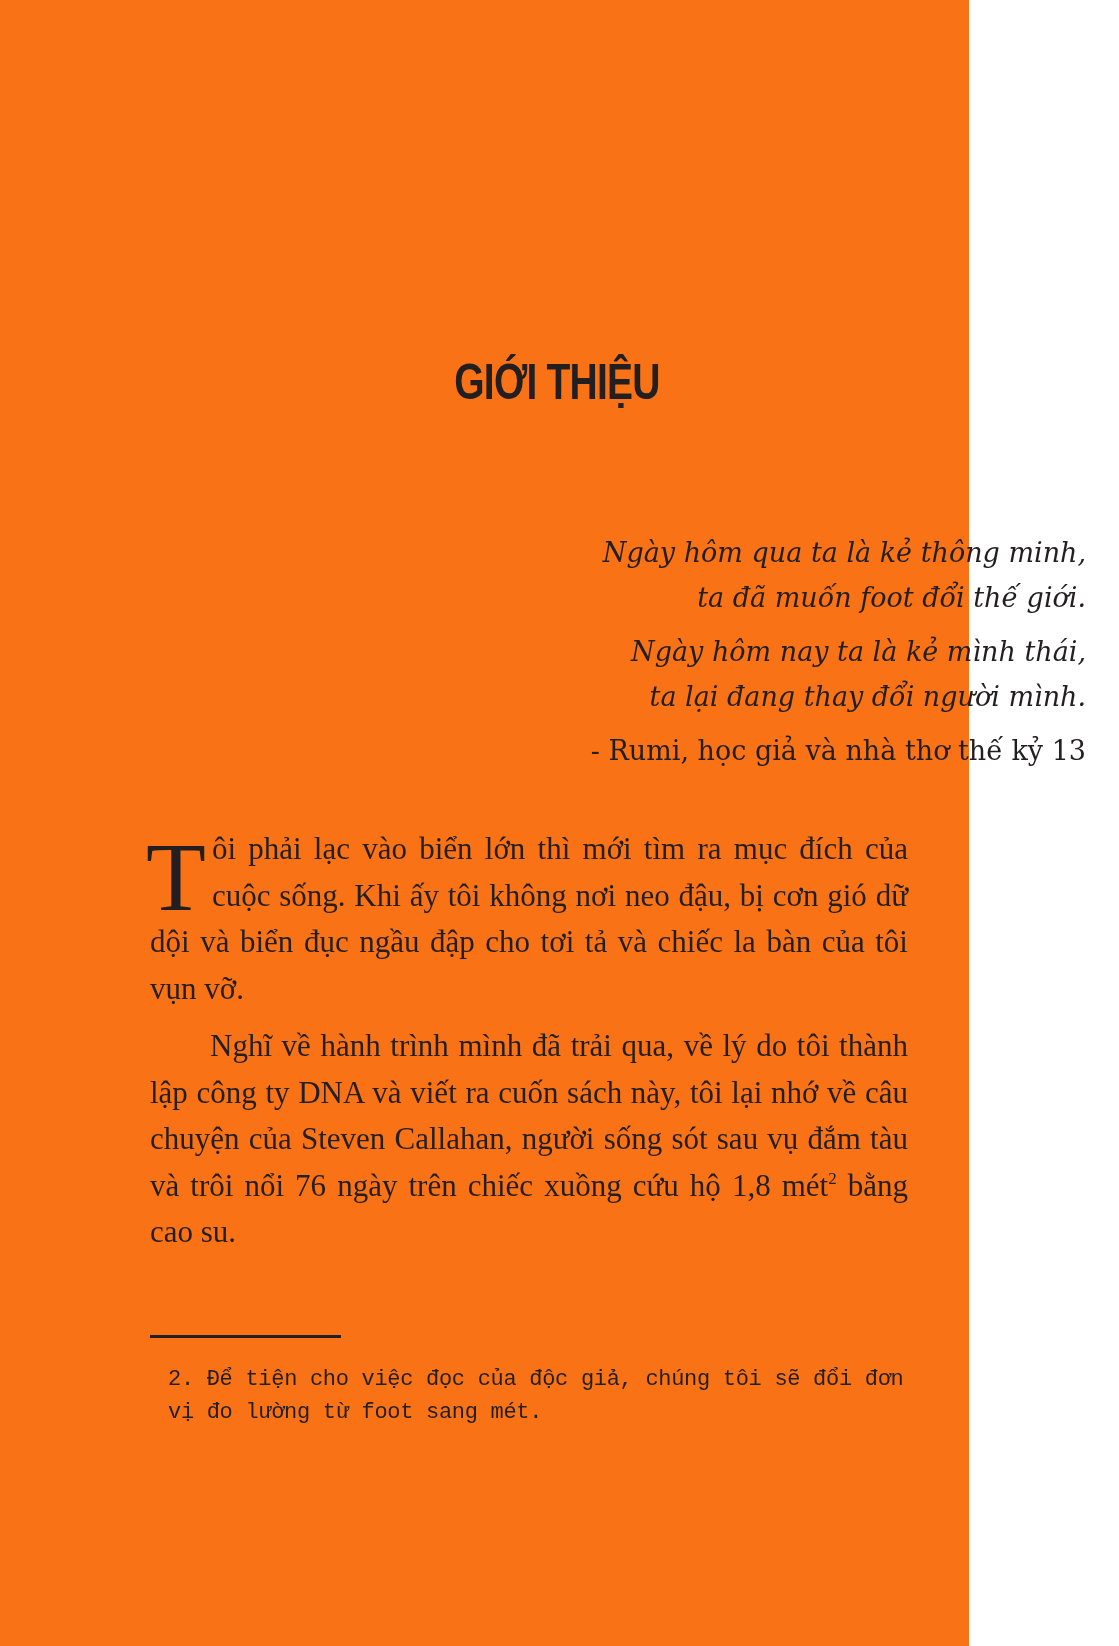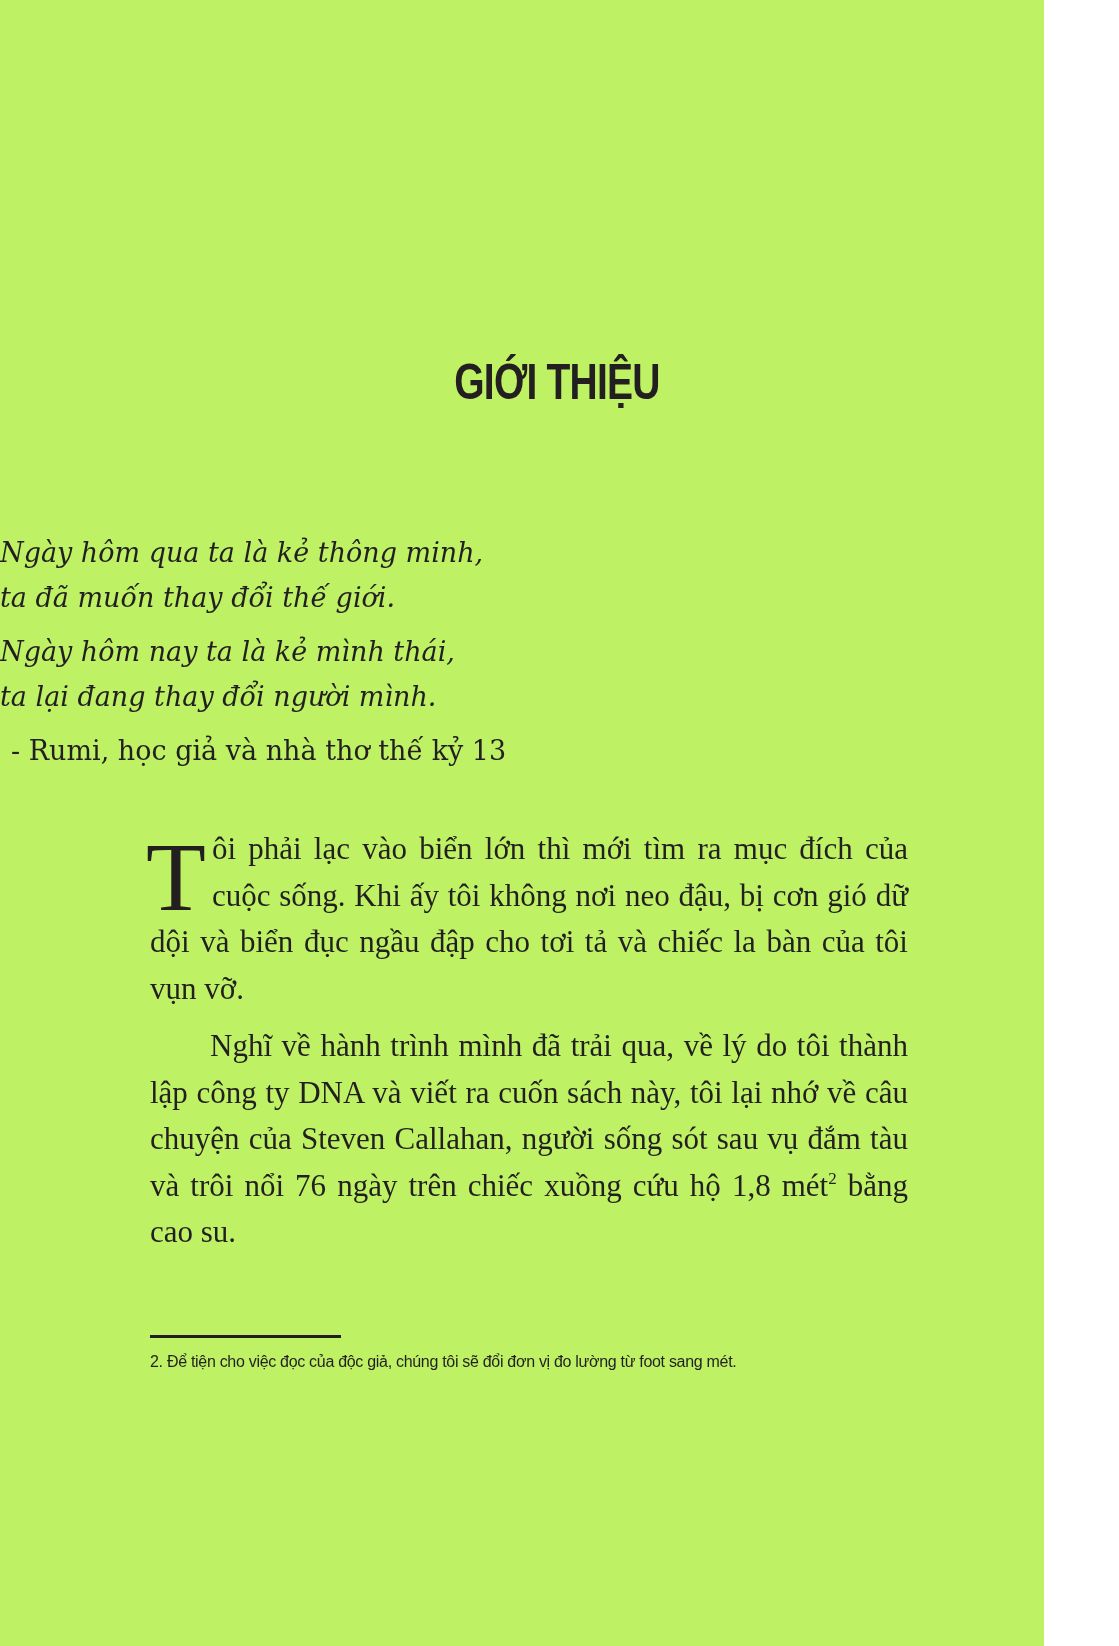--- a/index.html
+++ b/index.html
@@ -10,23 +10,23 @@
     body {
       width: 1119px;
       height: 1646px;
       position: relative;
       overflow: hidden;
       color: #231f20;
     }
     .page {
       position: absolute;
       left: 0; top: 0;
-      width: 1044px;
+      width: 969px;
       height: 1646px;
-      background: #bef264;
+      background: #f97316;
     }
     .chapter-title {
       position: absolute;
       left: 0;
       width: 1119px;
       top: 352px;
       text-align: center;
       font-family: "Liberation Sans", sans-serif;
       font-weight: bold;
       font-size: 50px;
@@ -35,21 +35,21 @@
       transform-origin: 548px 0;
       color: #231f20;
       margin: 0;
       line-height: 60px;
     }
     .epigraph {
       position: absolute;
       left: 0;
       width: 1086px;
       top: 530px;
-      text-align: left;
+      text-align: right;
       font-family: "DejaVu Serif", serif;
     }
     .epigraph .verse {
       font-style: italic;
       font-size: 27px;
       line-height: 45px;
       margin: 0;
     }
     .epigraph .stanza {
       margin: 0 0 9px 0;
@@ -97,38 +97,38 @@
       top: 1335px;
       width: 191px;
       height: 3px;
       background: #231f20;
     }
     .footnote {
       position: absolute;
       left: 150px;
       top: 1345px;
       width: 770px;
-      font-family: Liberation Sans, sans-serif;
-      font-size: 16px;
+      font-family: Liberation Mono, monospace;
+      font-size: 22px;
       line-height: 33px;
       letter-spacing: -0.3px;
-      margin: 0;
+      margin: 18px;
     }
   </style>
 </head>
 <body>
 
 <div class="page">
 
   <h1 class="chapter-title">GIỚI THIỆU</h1>
 
   <div class="epigraph">
     <div class="stanza">
       <p class="verse">Ngày hôm qua ta là kẻ thông minh,</p>
-      <p class="verse">ta đã muốn thay đổi thế giới.</p>
+      <p class="verse">ta đã muốn foot đổi thế giới.</p>
     </div>
     <div class="stanza">
       <p class="verse">Ngày hôm nay ta là kẻ mình thái,</p>
       <p class="verse">ta lại đang thay đổi người mình.</p>
     </div>
     <div class="attribution">- Rumi, học giả và nhà thơ thế kỷ 13</div>
   </div>
 
   <div class="body-text">
     <p><span class="dropcap">T</span><span>ôi phải lạc vào biển lớn thì mới tìm ra mục đích của cuộc sống. Khi ấy tôi không nơi neo đậu, bị cơn gió dữ dội và biển đục ngầu đập cho tơi tả và chiếc la bàn của tôi vụn vỡ.</span></p>

